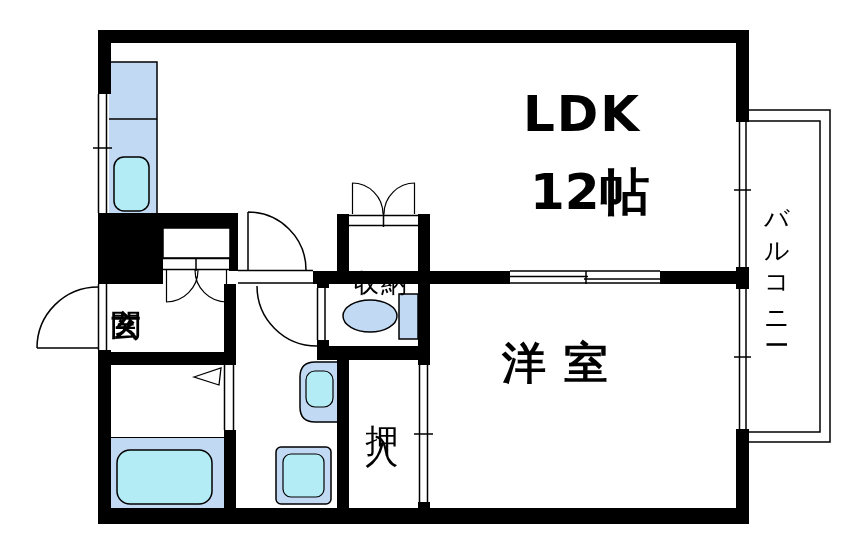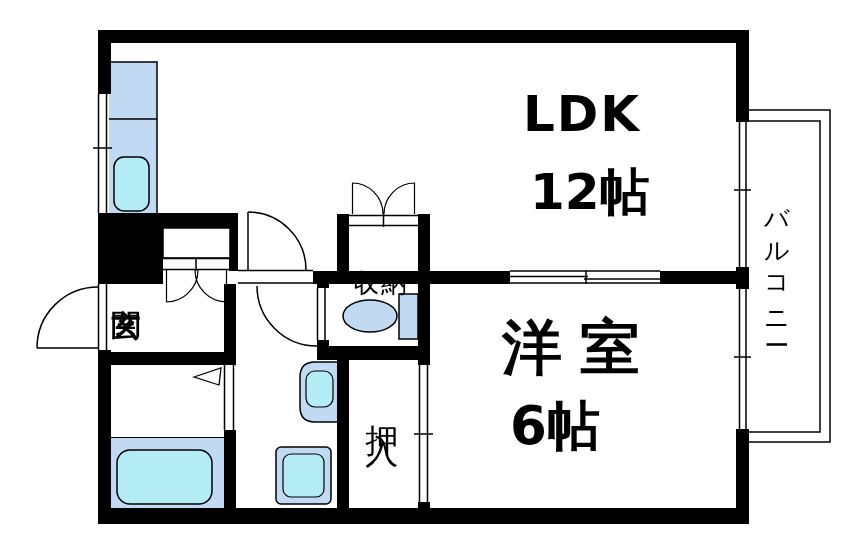--- a/index.html
+++ b/index.html
@@ -3,21 +3,21 @@
 <meta charset="utf-8">
 <style>
   html,body{margin:0;padding:0;background:#fff;}
   .stage{position:relative;width:848px;height:542px;background:#fff;overflow:hidden;
          font-family:"DejaVu Sans",sans-serif;}
   .stage svg{position:absolute;left:0;top:0;}
   .plan-label{position:absolute;color:#000;font-weight:600;line-height:1.05;white-space:nowrap;}
   .vert{writing-mode:vertical-rl;}
   .lbl-ldk-name{left:523px;top:88px;font-size:50px;letter-spacing:2px;}
   .lbl-ldk-size{left:530px;top:158px;font-size:50px;margin-top:8px;}
-  .lbl-west-name{left:502px;top:316px;font-size:60px;letter-spacing:18px;}
+  .lbl-west-name{left:502px;top:340px;font-size:44px;letter-spacing:18px;}
   .lbl-west-size{left:510px;top:398px;font-size:53px;}
   .lbl-genkan{left:111px;top:285px;font-size:29px;letter-spacing:3px;}
   .lbl-shunou{left:353px;top:236px;font-size:26px;letter-spacing:2px;font-weight:500;margin-top:34px;}
   .lbl-oshiire{left:364px;top:399px;font-size:33px;letter-spacing:8px;font-weight:500;}
   .lbl-balcony{left:763px;top:190px;font-size:25px;letter-spacing:7px;font-weight:500;}
 </style>
 </head>
 <body>
 
 <div class="stage">
@@ -136,18 +136,17 @@
   <g>
     <rect x="222" y="365" width="16" height="65" fill="#fff"></rect>
     <path d="M224.5 365 V430 M233.5 365 V430" stroke="#000" stroke-width="1.5" fill="none"></path>
     <polygon points="194,377 221,368 219,385" fill="#fff" stroke="#000" stroke-width="1.3"></polygon>
   </g>
 </svg>
 
   <div class="plan-label lbl-ldk-name">LDK</div>
   <div class="plan-label lbl-ldk-size">12帖</div>
   <div class="plan-label lbl-west-name">洋室</div>
-  <div class="plan-label lbl-west-size">6帖</div>
   <div class="plan-label vert lbl-genkan">玄関</div>
   <div class="plan-label lbl-shunou">収納</div>
   <div class="plan-label vert lbl-oshiire">押入</div>
   <div class="plan-label vert lbl-balcony">バルコニー</div>
 </div>
 
 </body></html>

